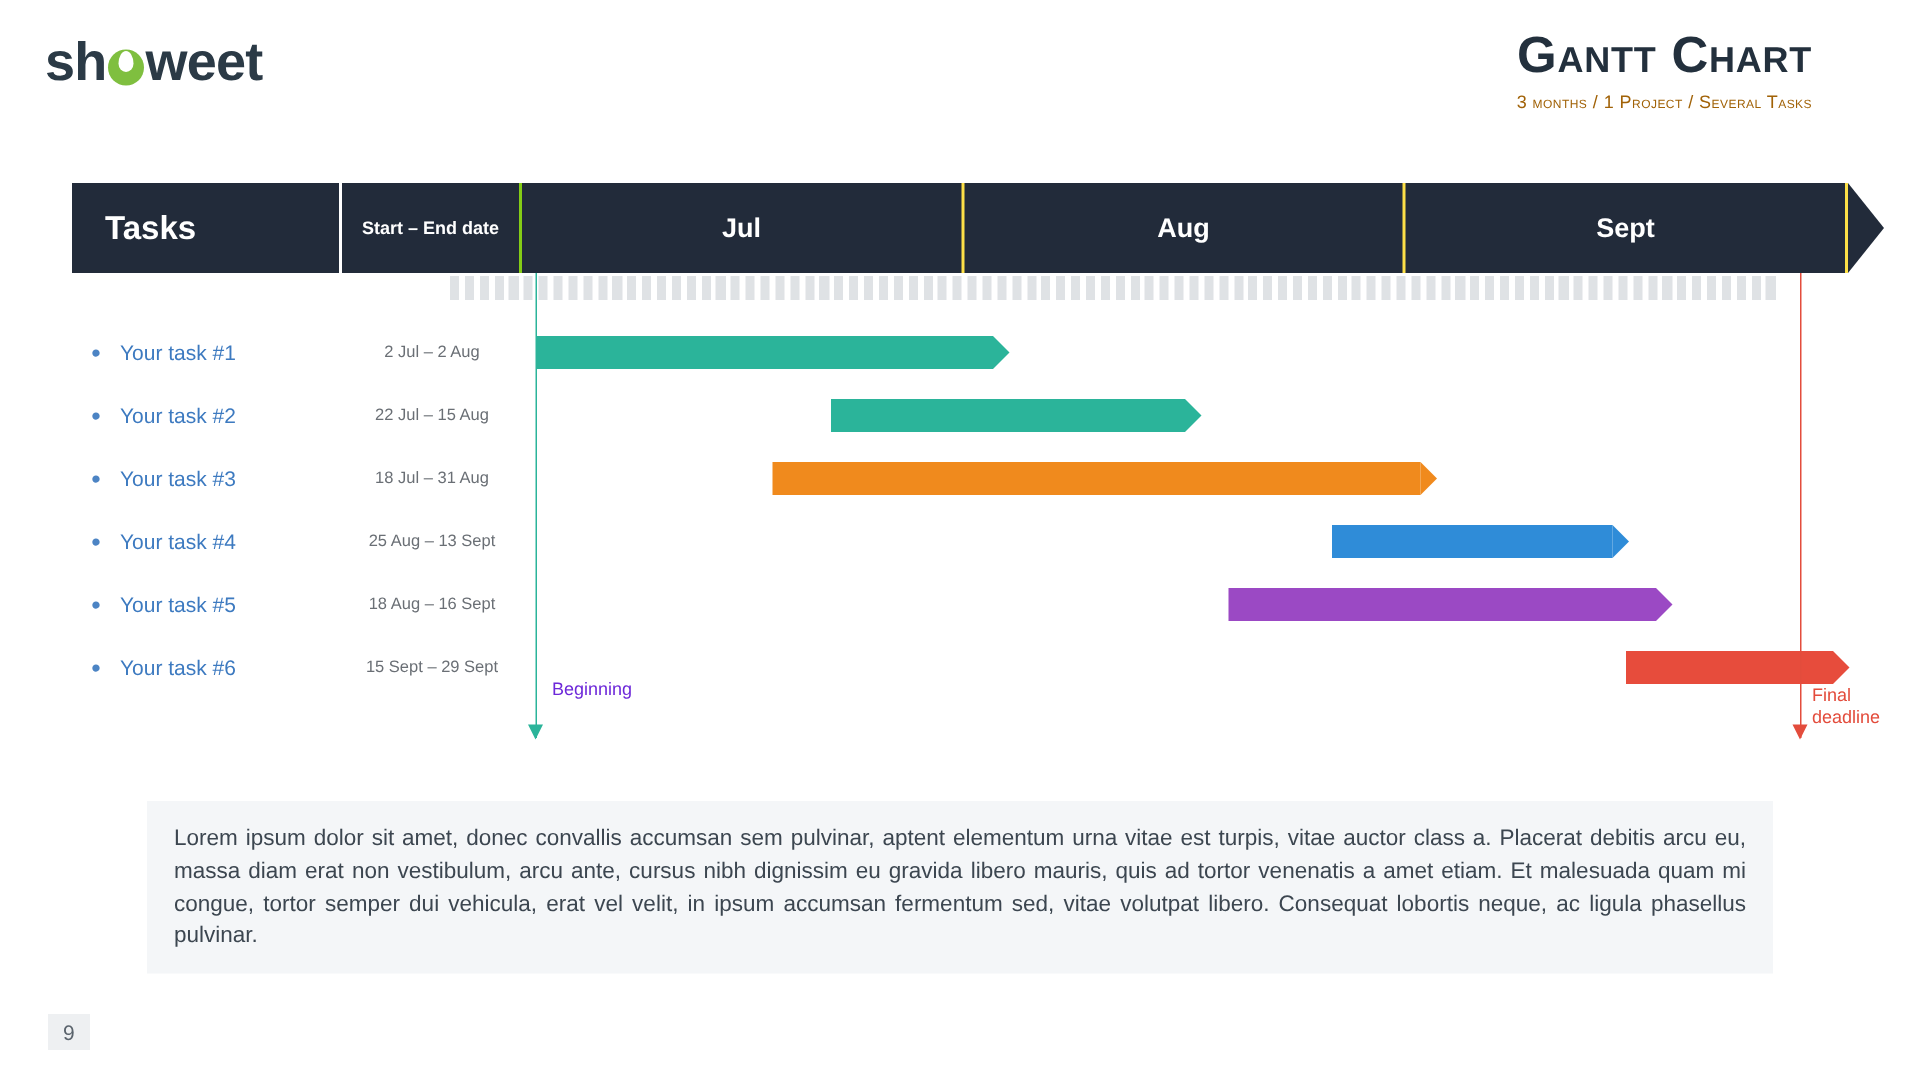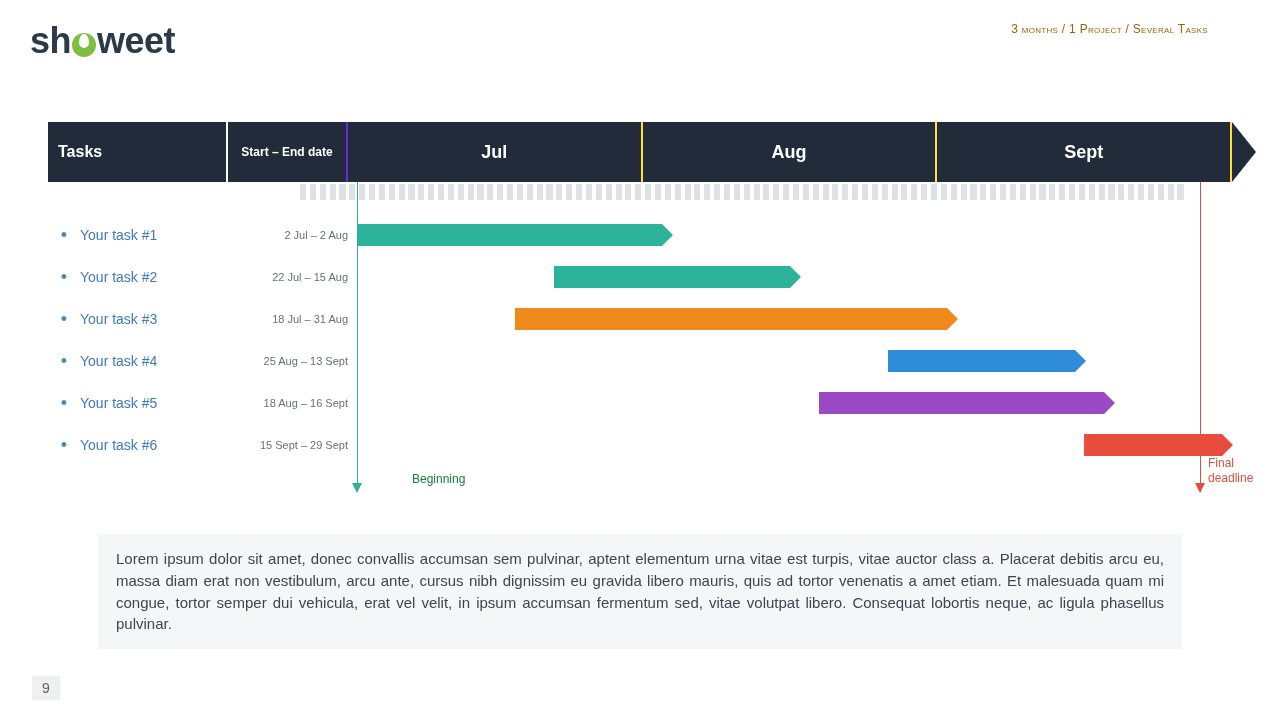--- a/index.html
+++ b/index.html
@@ -20,40 +20,40 @@
 
   
   .title-block { position: absolute; right: 72px; top: 18px; text-align: right; }
   .title-block h1 { font-size: 34px; font-weight: 800; color: #23303d; font-variant: small-caps; letter-spacing: .5px; }
   .title-block .sub { font-size: 12px; color: #a16207; margin-top: 4px; font-variant: small-caps; letter-spacing: .3px; }
 
   
   .gantt { position: absolute; left: 48px; top: 122px; width: 1184px; }
   .hdr { display: flex; height: 60px; background: #222b3a; color: #fff; position: relative; }
   .hdr > div { display: flex; align-items: center; }
-  .hdr-tasks { width: 180px; padding-left: 10px; border-right: 2px solid #fff; font-weight: 700; font-size: 16px; }
-  .hdr-dates { width: 120px; justify-content: center; font-size: 12px; font-weight: 600; border-right: 2px solid #6d28d9; }
+  .hdr-tasks { width: 180px; padding-left: 22px; border-right: 2px solid #fff; font-weight: 700; font-size: 22px; }
+  .hdr-dates { width: 120px; justify-content: center; font-size: 12px; font-weight: 600; border-right: 2px solid #84cc16; }
   .hdr-month { flex: 1; justify-content: center; font-size: 18px; font-weight: 700; border-right: 2px solid #fde047; }
   .hdr-month:last-of-type { border-right: none; }
   .hdr-arrow {
     position: absolute; right: -24px; top: 0; width: 0; height: 0;
     border-top: 30px solid transparent; border-bottom: 30px solid transparent;
     border-left: 24px solid #222b3a;
   }
 
   
   .ticks { position: absolute; left: 300px; top: 184px; width: 884px; height: 16px; display: flex; gap: 3.8px; }
   .ticks span { flex: 1; height: 100%; background: #dfe2e5; }
 
   
   .rows { margin-top: 32px; }
   .row { display: flex; align-items: center; height: 42px; }
   .row .bullet { width: 32px; text-align: center; color: #4c84c4; font-size: 18px; line-height: 1; }
   .row .name { width: 148px; color: #3d7ac0; font-size: 14px; }
-  .row .dates { width: 120px; text-align: right; font-size: 11px; color: #6a6f75; }
+  .row .dates { width: 120px; text-align: center; font-size: 11px; color: #6a6f75; }
   .row .bar-area { position: relative; flex: 1; height: 24px; }
   .bar {
     position: absolute; height: 22px; top: 1px;
   }
   .bar::after {
     content: ""; position: absolute; right: -11px; top: 0;
     width: 0; height: 0;
     border-top: 11px solid transparent;
     border-bottom: 11px solid transparent;
     border-left: 11px solid var(--c);
@@ -65,41 +65,42 @@
   .marker.begin { left: 357px; border-color: #2bb49a; }
   .marker.end   { left: 1200px; border-color: #e34c3c; }
   .marker::after {
     content: ""; position: absolute; bottom: -1px; left: -6px;
     width: 0; height: 0; border-left: 5px solid transparent; border-right: 5px solid transparent;
     border-top: 10px solid currentColor;
   }
   .marker.begin { color: #2bb49a; }
   .marker.end   { color: #e34c3c; }
   .marker-label { position: absolute; font-size: 12px; }
-  .marker-label.begin { left: 368px; top: 472px; color: #15803d; margin-left: 44px; }
+  .marker-label.begin { left: 368px; top: 452px; color: #6d28d9; }
   .marker-label.end   { left: 1208px; top: 456px; color: #e34c3c; line-height: 1.25; }
 
   
   .body-text {
     position: absolute; left: 98px; top: 534px; width: 1084px;
     background: #f4f6f8; padding: 14px 18px; font-size: 15px; color: #3c4650;
     text-align: justify; line-height: 1.45;
   }
 
   
   .pagenum { position: absolute; left: 32px; bottom: 20px; background: #eef0f2; padding: 4px 10px; font-size: 14px; color: #5a636c; }
 </style>
 </head>
 <body>
 
 <div class="logo">
   <span>sh</span><span class="leaf"></span><span>weet</span>
 </div>
 
 <div class="title-block">
+  <h1>Gantt Chart</h1>
   <div class="sub">3 months / 1 Project / Several Tasks</div>
 </div>
 
 <div class="gantt">
   <div class="hdr">
     <div class="hdr-tasks">Tasks</div>
     <div class="hdr-dates">Start – End date</div>
     <div class="hdr-month">Jul</div>
     <div class="hdr-month">Aug</div>
     <div class="hdr-month">Sept</div>

